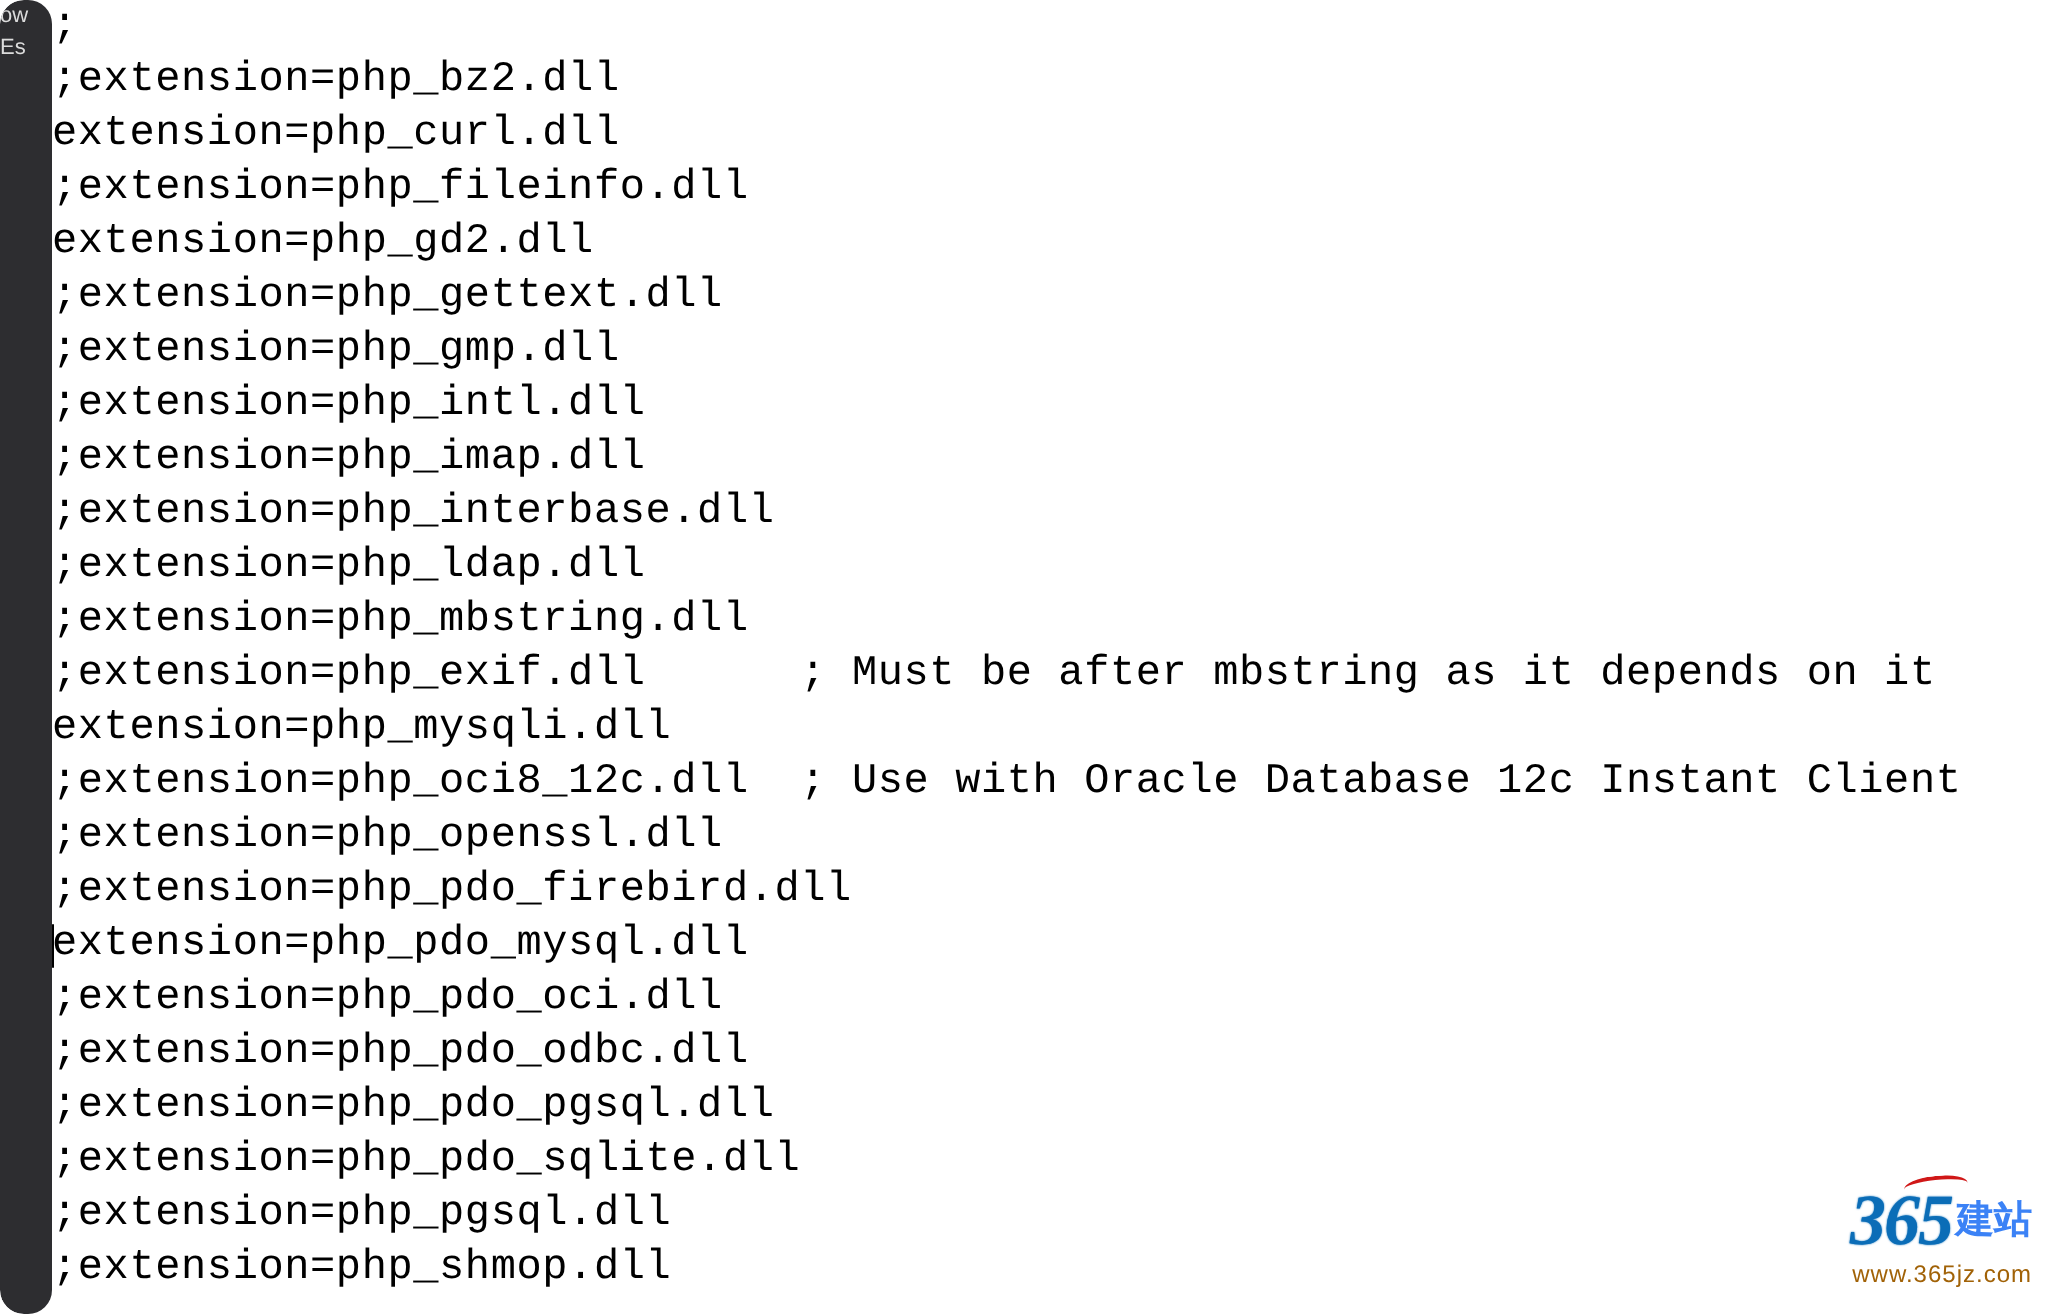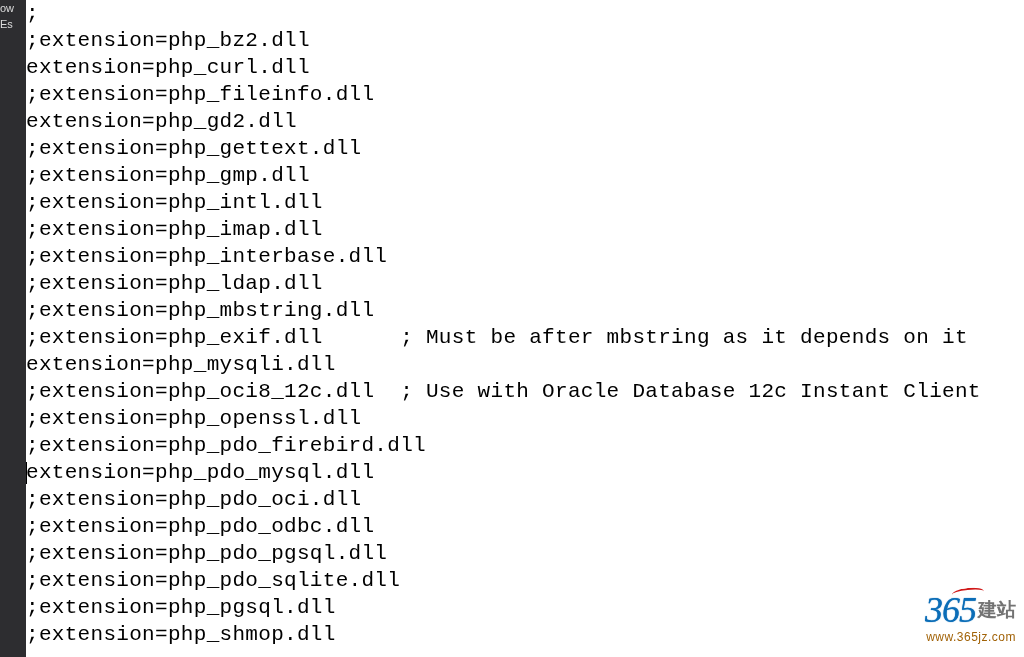--- a/index.html
+++ b/index.html
@@ -1,18 +1,19 @@
 <!DOCTYPE html>
 <html><head>
   <meta charset="utf-8">
   <style>
     * {
       margin: 0;
       padding: 0;
       box-sizing: border-box;
+      border-radius: 12px;
     }
     body {
       font-family: "SimSun", "NSimSun", "Courier New", monospace;
       font-size: 21px;
       line-height: 27px;
       background: #ffffff;
       color: #000000;
       overflow: hidden;
       width: 1024px;
       height: 657px;
@@ -73,28 +74,28 @@
     }
     .wm-top {
       font-size: 0;
       line-height: 1;
     }
     .wm-num {
       font-family: "Brush Script MT", "Lucida Handwriting", cursive;
       font-size: 36px;
       font-style: italic;
       color: #0b6db7;
-      font-weight: normal;
+      font-weight: bold;
       letter-spacing: -1px;
       text-shadow: 0 0 1px #0b6db7;
     }
     .wm-cn {
       font-family: Liberation Mono, monospace;
       font-size: 19px;
-      color: #737373;
+      color: #3b82f6;
       font-weight: bold;
       vertical-align: 6px;
       margin-left: 2px;
     }
     .wm-url {
       font-size: 12px;
       color: #a16207;
       letter-spacing: 0.5px;
       margin-top: -4px;
     }

